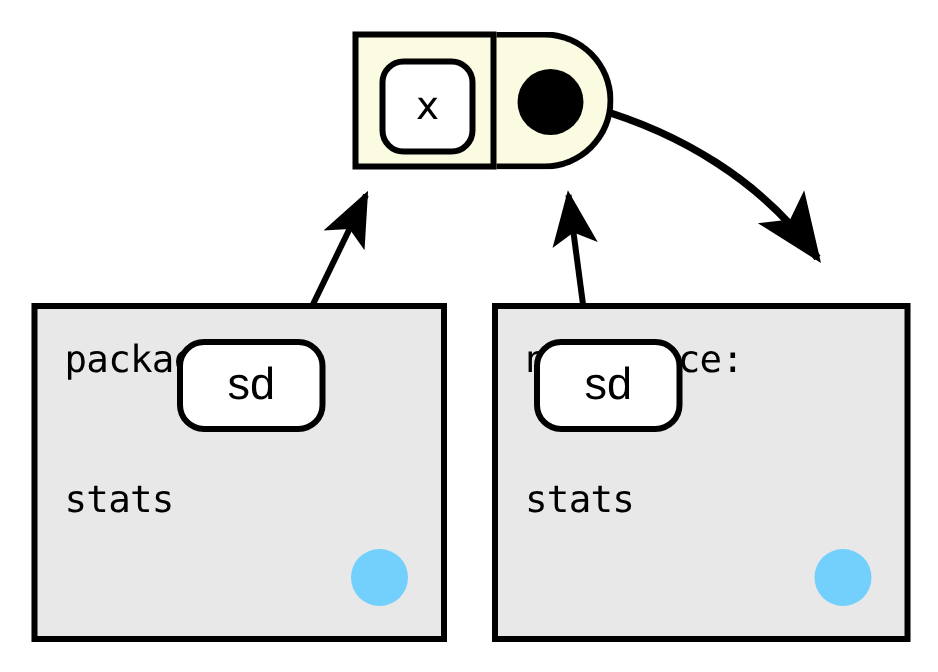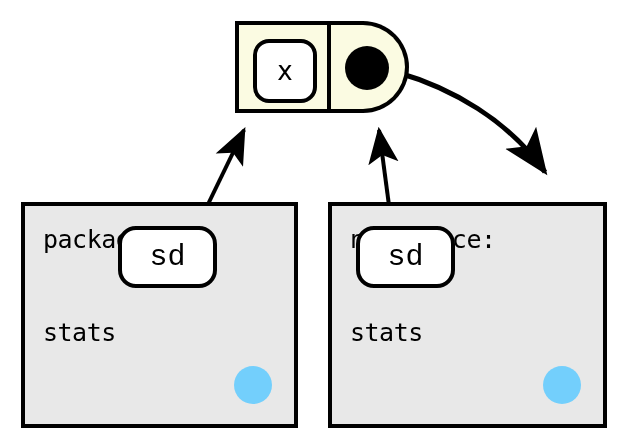--- a/index.html
+++ b/index.html
@@ -65,21 +65,21 @@
     height: 62px;
     background: #ffffff;
     border: 4px solid #000000;
     border-radius: 18px;
     box-sizing: border-box;
     display: flex;
     align-items: center;
     justify-content: center;
   }
   .sd-node .sd-text {
-    font-family: Liberation Mono, monospace;
+    font-family: Liberation Sans, sans-serif;
     font-size: 30px;
     color: #000000;
     line-height: 1;
   }
   #sd-package   { left: 118px; top: 226px; }
   #sd-namespace { left: 356px; top: 226px; }
 
   
   #object-node {
     position: absolute;

